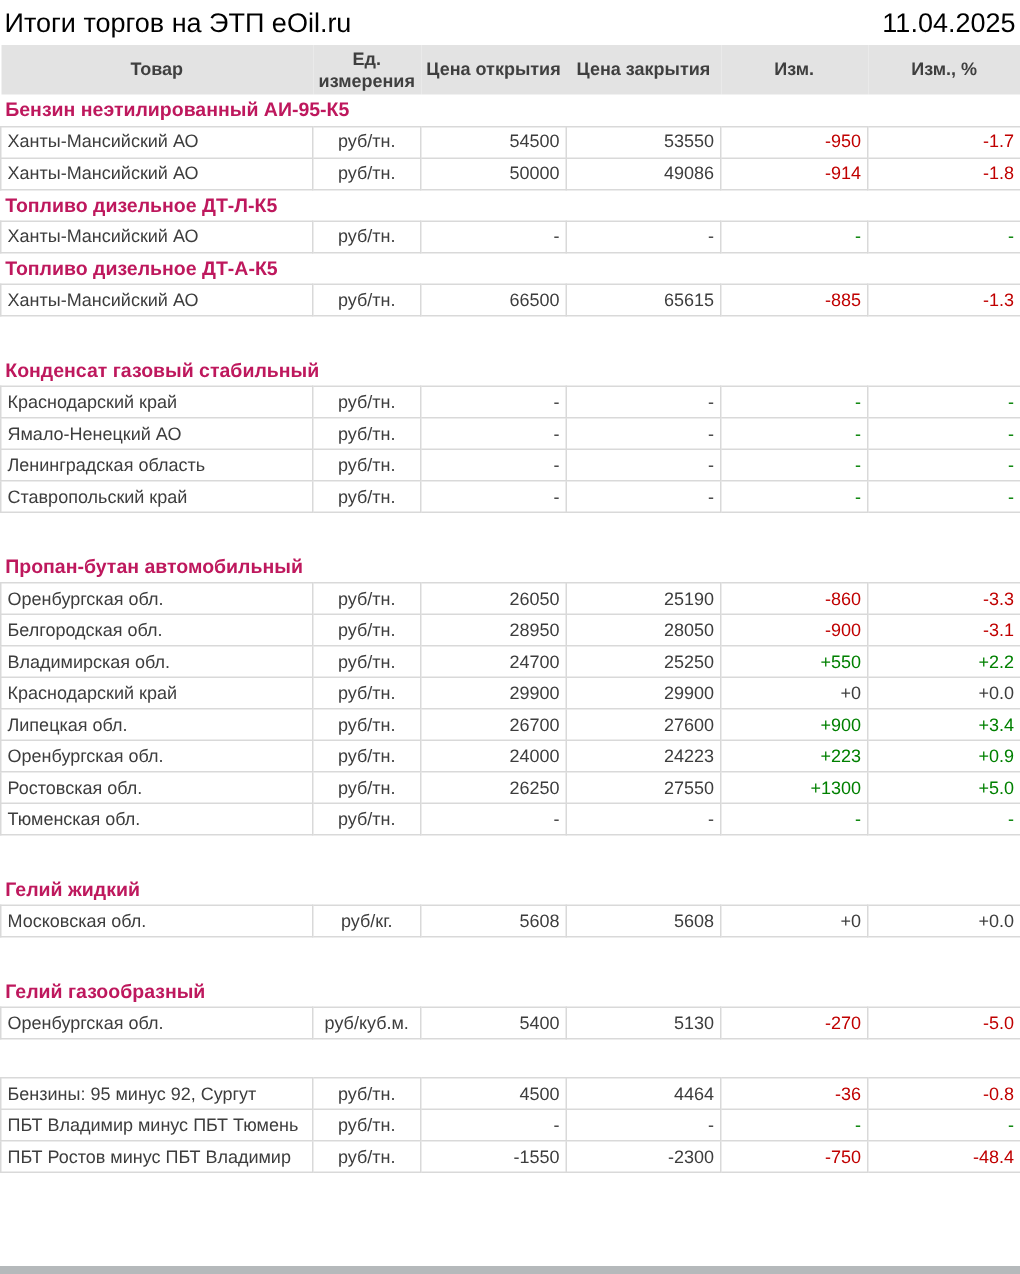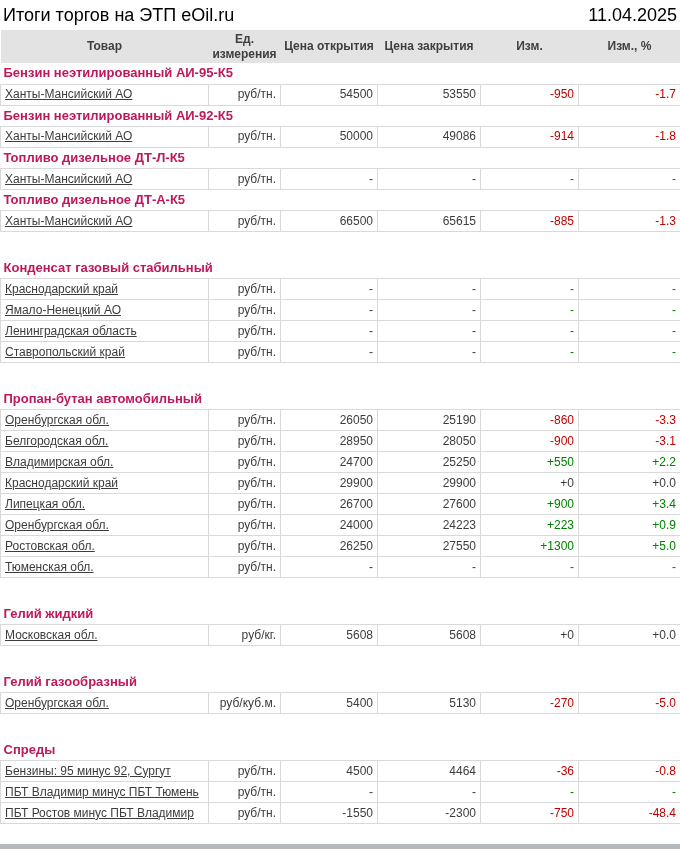--- a/index.html
+++ b/index.html
@@ -23,22 +23,22 @@
   tbody td {
     height: 21px; padding: 1px 4px; font-size: 12px; color: #3d3d3d;
     border: 1px solid #d9d9d9; vertical-align: middle; line-height: 1.25;
     overflow: hidden;
   }
   tr.section-row td {
     border: none; font-weight: bold; font-size: 13px; color: #be185d;
     padding: 2px 3px; white-space: nowrap;
   }
   tr.gap-row td { border: none; height: 26px; padding: 0; }
-  td.c-product { text-align: left; text-decoration: underline; }
-  td.c-unit { text-align: right; }
+  td.c-product { text-align: left; }
+  td.c-unit { text-align: center; }
   td.c-num { text-align: right; padding-right: 4px; }
   td.pos { color: var(--pos, #008000); }
   td.neg { color: var(--neg, #c00000); }
   .bottom-bar {
     position: absolute; left: 0; bottom: 0; width: 100%; height: 5px;
     background: #b5b9bb;
   }
 </style>
 </head>
 <body>
@@ -73,23 +73,20 @@
           <td colspan="6">Бензин неэтилированный АИ-95-К5</td>
         </tr>
         <tr>
           <td class="c-product">Ханты-Мансийский АО</td>
           <td class="c-unit">руб/тн.</td>
           <td class="c-num">54500</td>
           <td class="c-num">53550</td>
           <td class="c-num neg">-950</td>
           <td class="c-num neg">-1.7</td>
         </tr>
-        <tr class="section-row">
-          <td colspan="6">Бензин неэтилированный АИ-92-К5</td>
-        </tr>
         <tr>
           <td class="c-product">Ханты-Мансийский АО</td>
           <td class="c-unit">руб/тн.</td>
           <td class="c-num">50000</td>
           <td class="c-num">49086</td>
           <td class="c-num neg">-914</td>
           <td class="c-num neg">-1.8</td>
         </tr>
         <tr class="section-row">
           <td colspan="6">Топливо дизельное ДТ-Л-К5</td>
@@ -245,23 +242,20 @@
           <td class="c-product">Оренбургская обл.</td>
           <td class="c-unit">руб/куб.м.</td>
           <td class="c-num">5400</td>
           <td class="c-num">5130</td>
           <td class="c-num neg">-270</td>
           <td class="c-num neg">-5.0</td>
         </tr>
         <tr class="gap-row">
           <td colspan="6"></td>
         </tr>
-        <tr class="section-row">
-          <td colspan="6">Спреды</td>
-        </tr>
         <tr>
           <td class="c-product">Бензины: 95 минус 92, Сургут</td>
           <td class="c-unit">руб/тн.</td>
           <td class="c-num">4500</td>
           <td class="c-num">4464</td>
           <td class="c-num neg">-36</td>
           <td class="c-num neg">-0.8</td>
         </tr>
         <tr>
           <td class="c-product">ПБТ Владимир минус ПБТ Тюмень</td>

